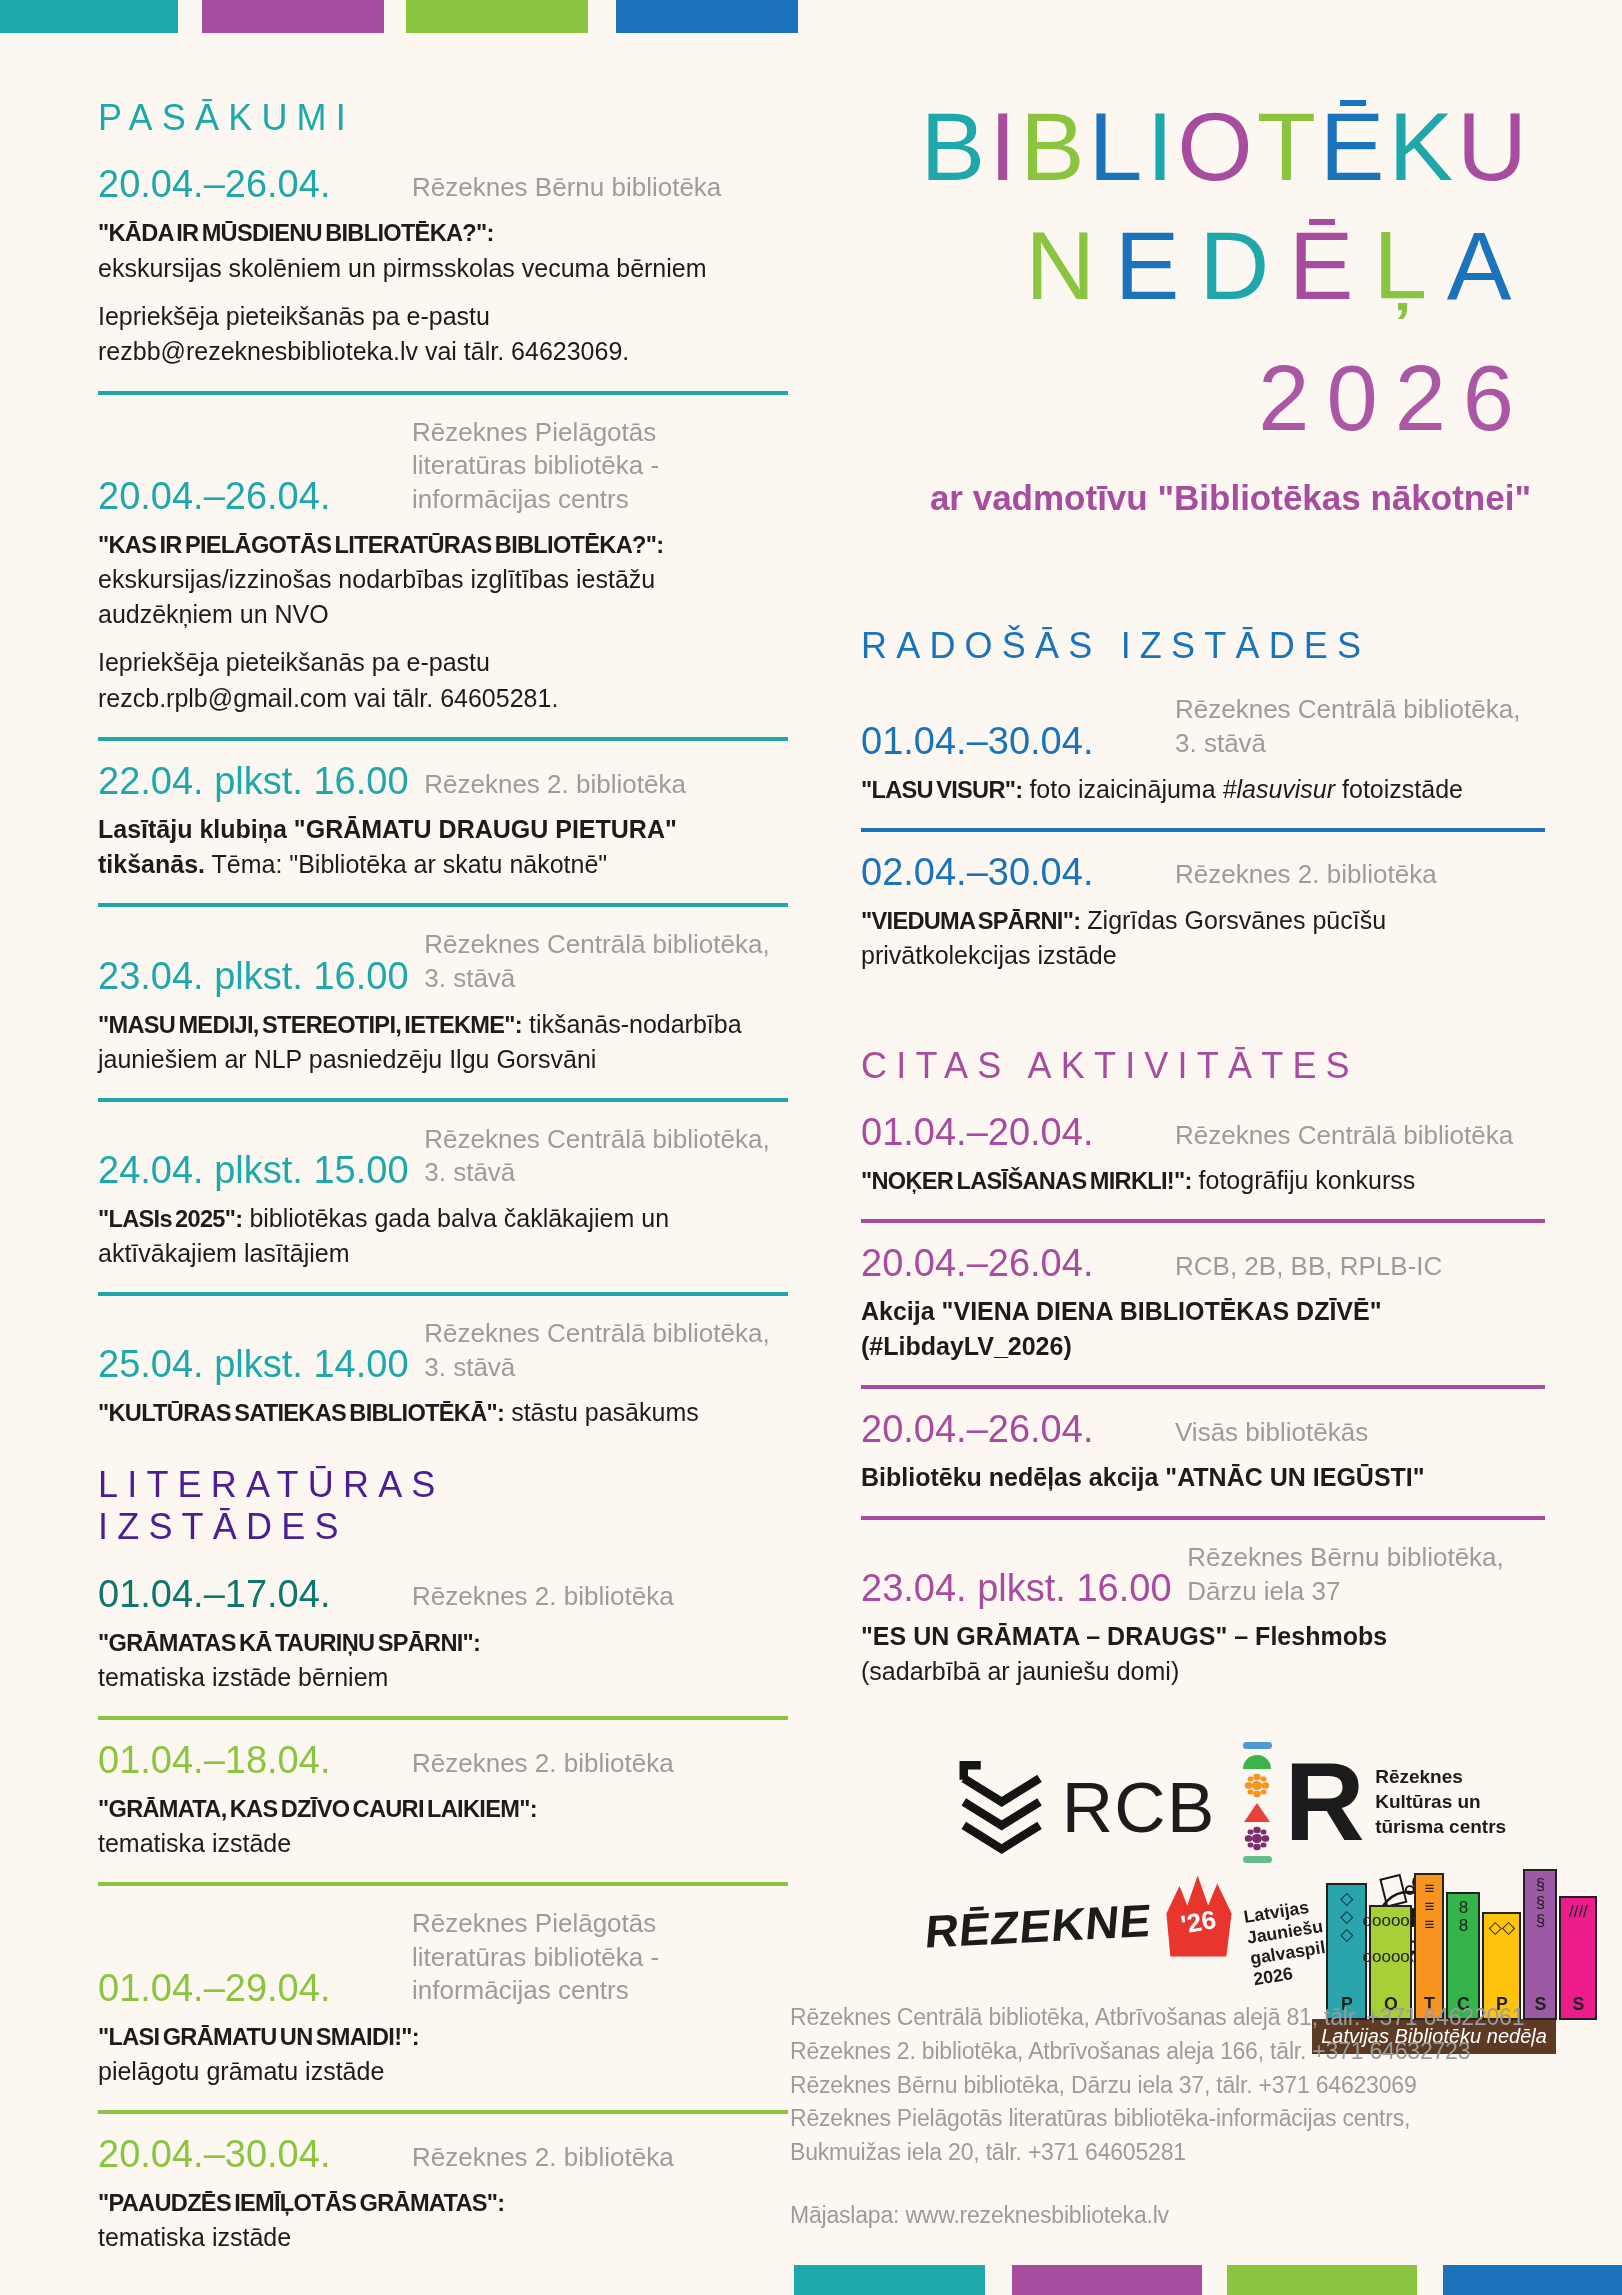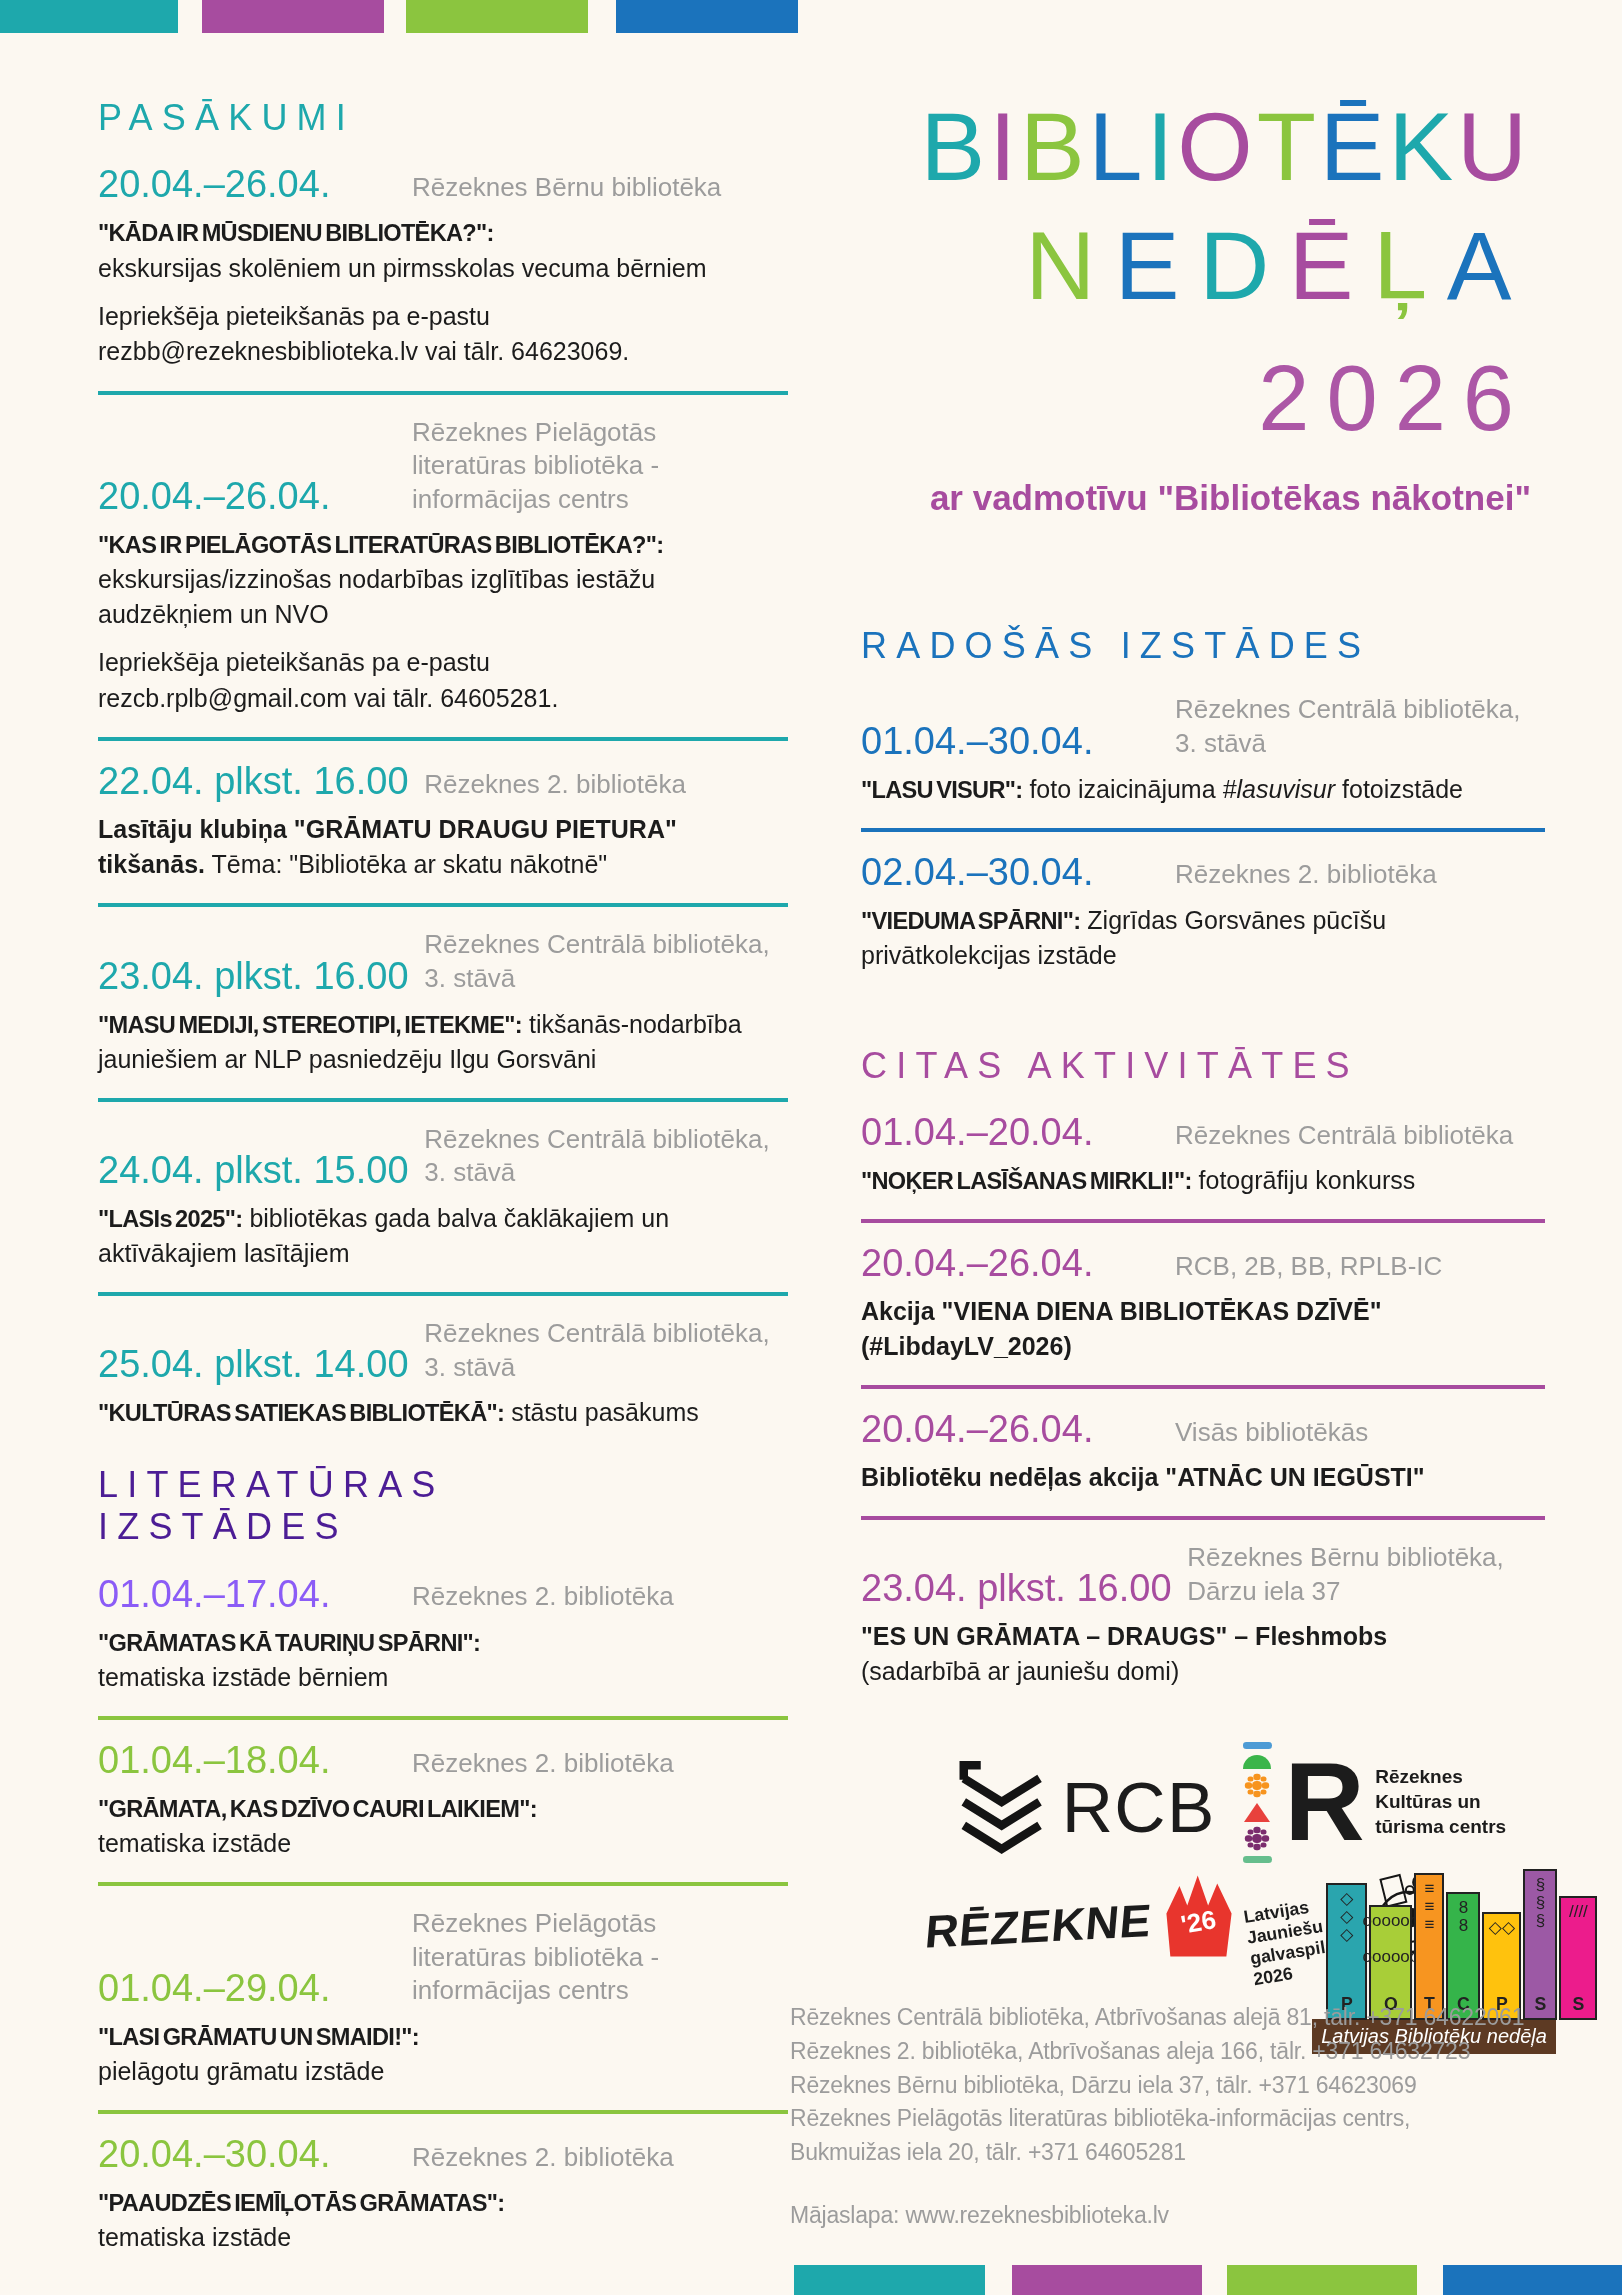--- a/index.html
+++ b/index.html
@@ -149,21 +149,21 @@
 3. stāvā</span>
         </div>
         <p class="body"><span class="tb caps">"KULTŪRAS SATIEKAS BIBLIOTĒKĀ":</span> <span>stāstu pasākums</span></p>
       </div>
     </section>
     <section class="section section--literaturas">
       <h2 style="color: #4c1d95;">LITERATŪRAS
 IZSTĀDES</h2>
       <div class="event">
         <div class="row">
-          <span class="date" style="color: #8b5cf6;">01.04.–17.04.</span>
+          <span class="date" style="color: #0f766e;">01.04.–17.04.</span>
           <span class="venue">Rēzeknes 2. bibliotēka</span>
         </div>
         <p class="body"><span class="tb caps">"GRĀMATAS KĀ TAURIŅU SPĀRNI":</span><span class="desc-block"><span>tematiska izstāde bērniem</span></span></p>
         <hr class="divider" style="border-top-color: rgb(139, 197, 63);">
       </div>
       <div class="event">
         <div class="row">
           <span class="date" style="color: rgb(139, 197, 63);">01.04.–18.04.</span>
           <span class="venue">Rēzeknes 2. bibliotēka</span>
         </div>

